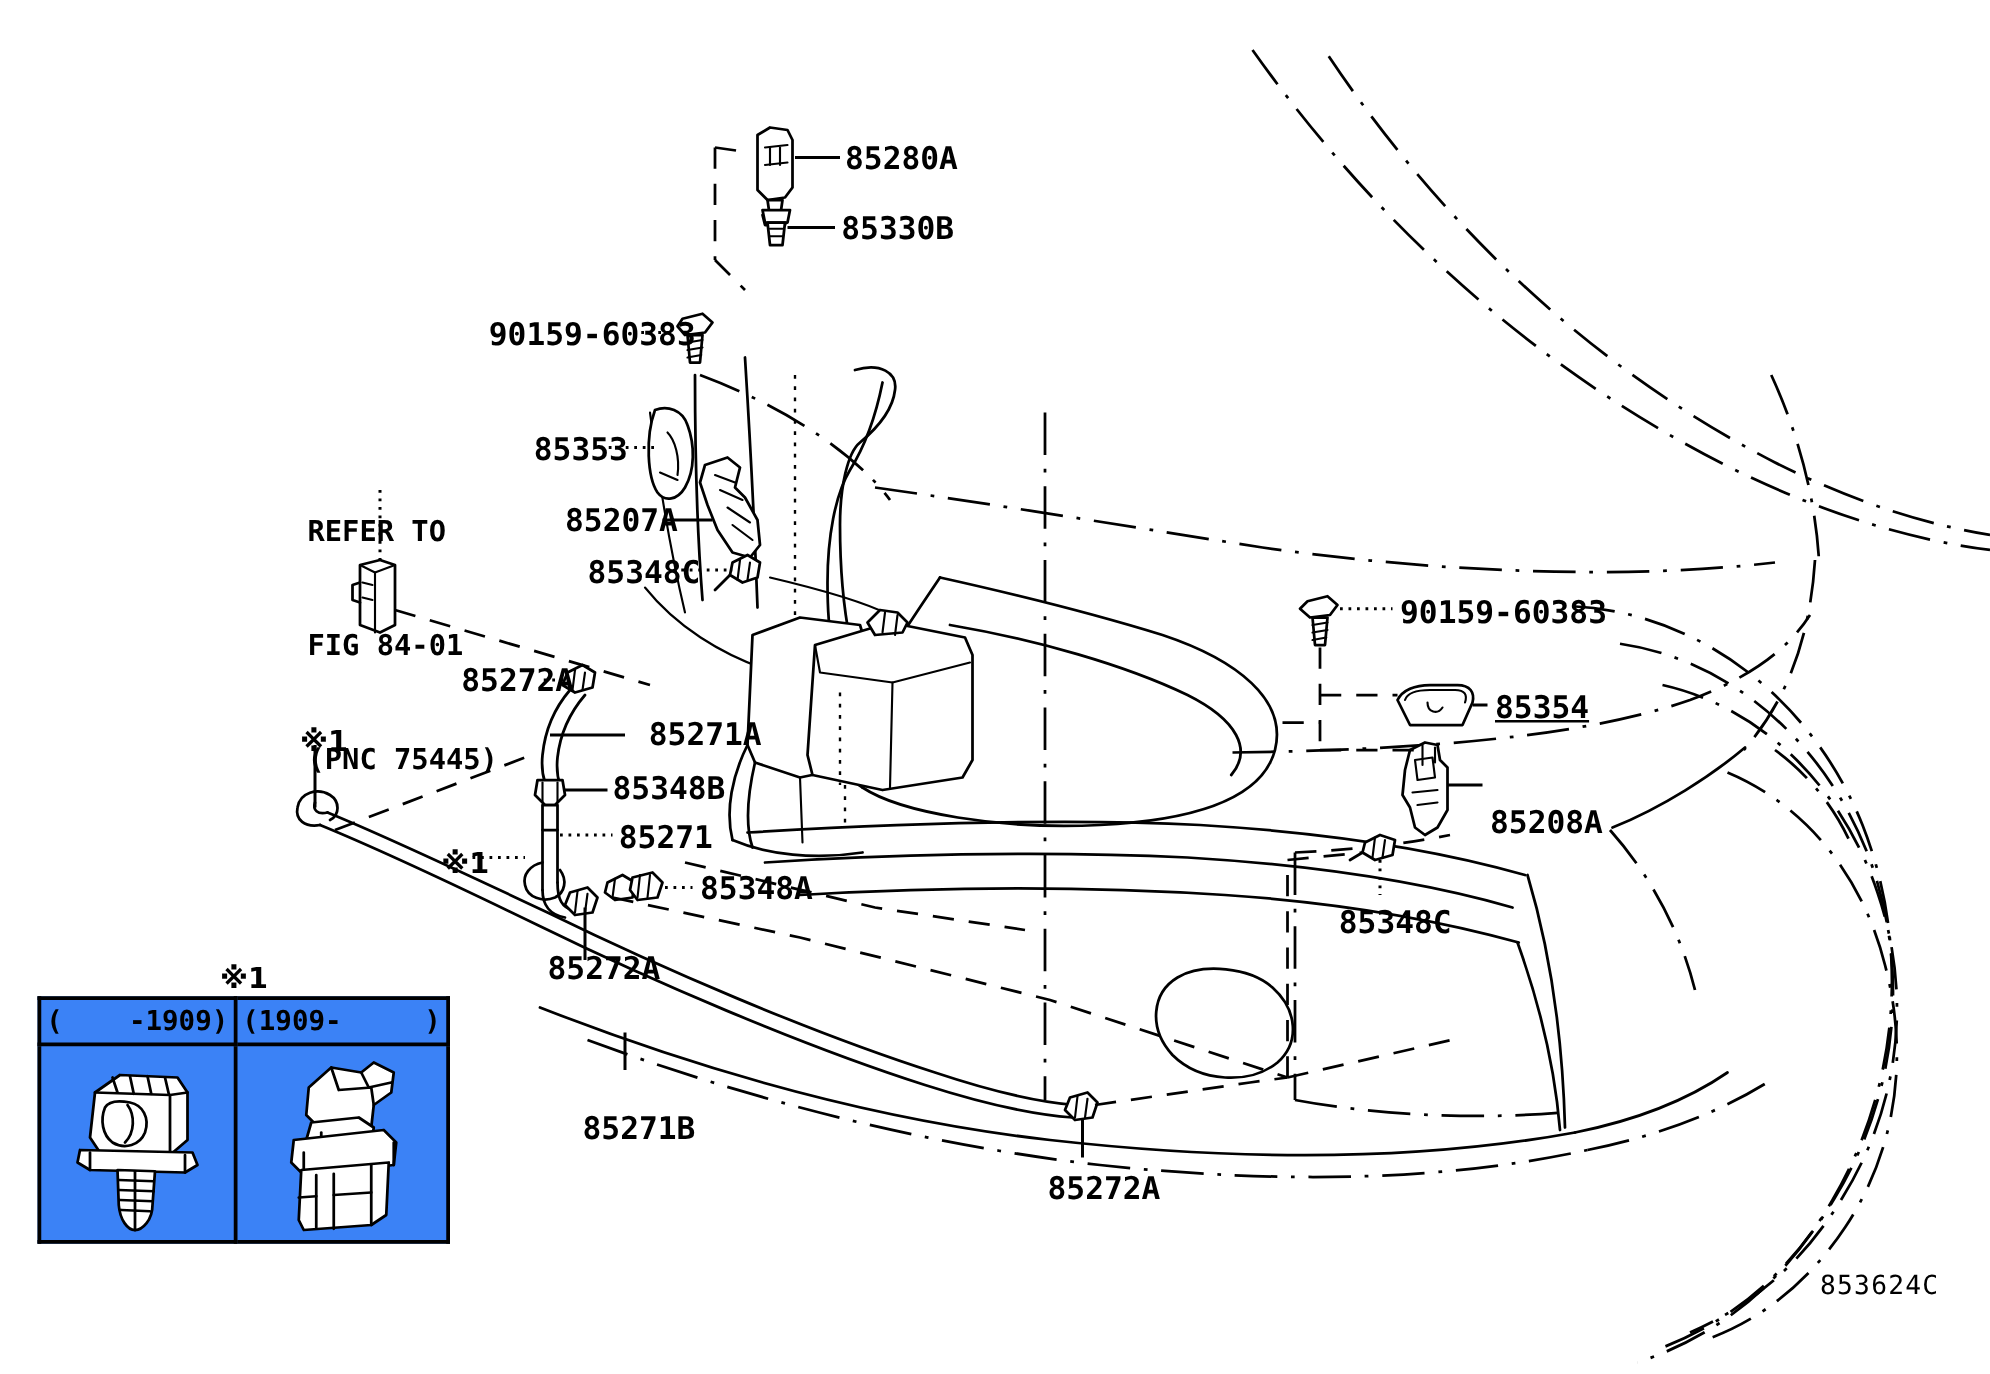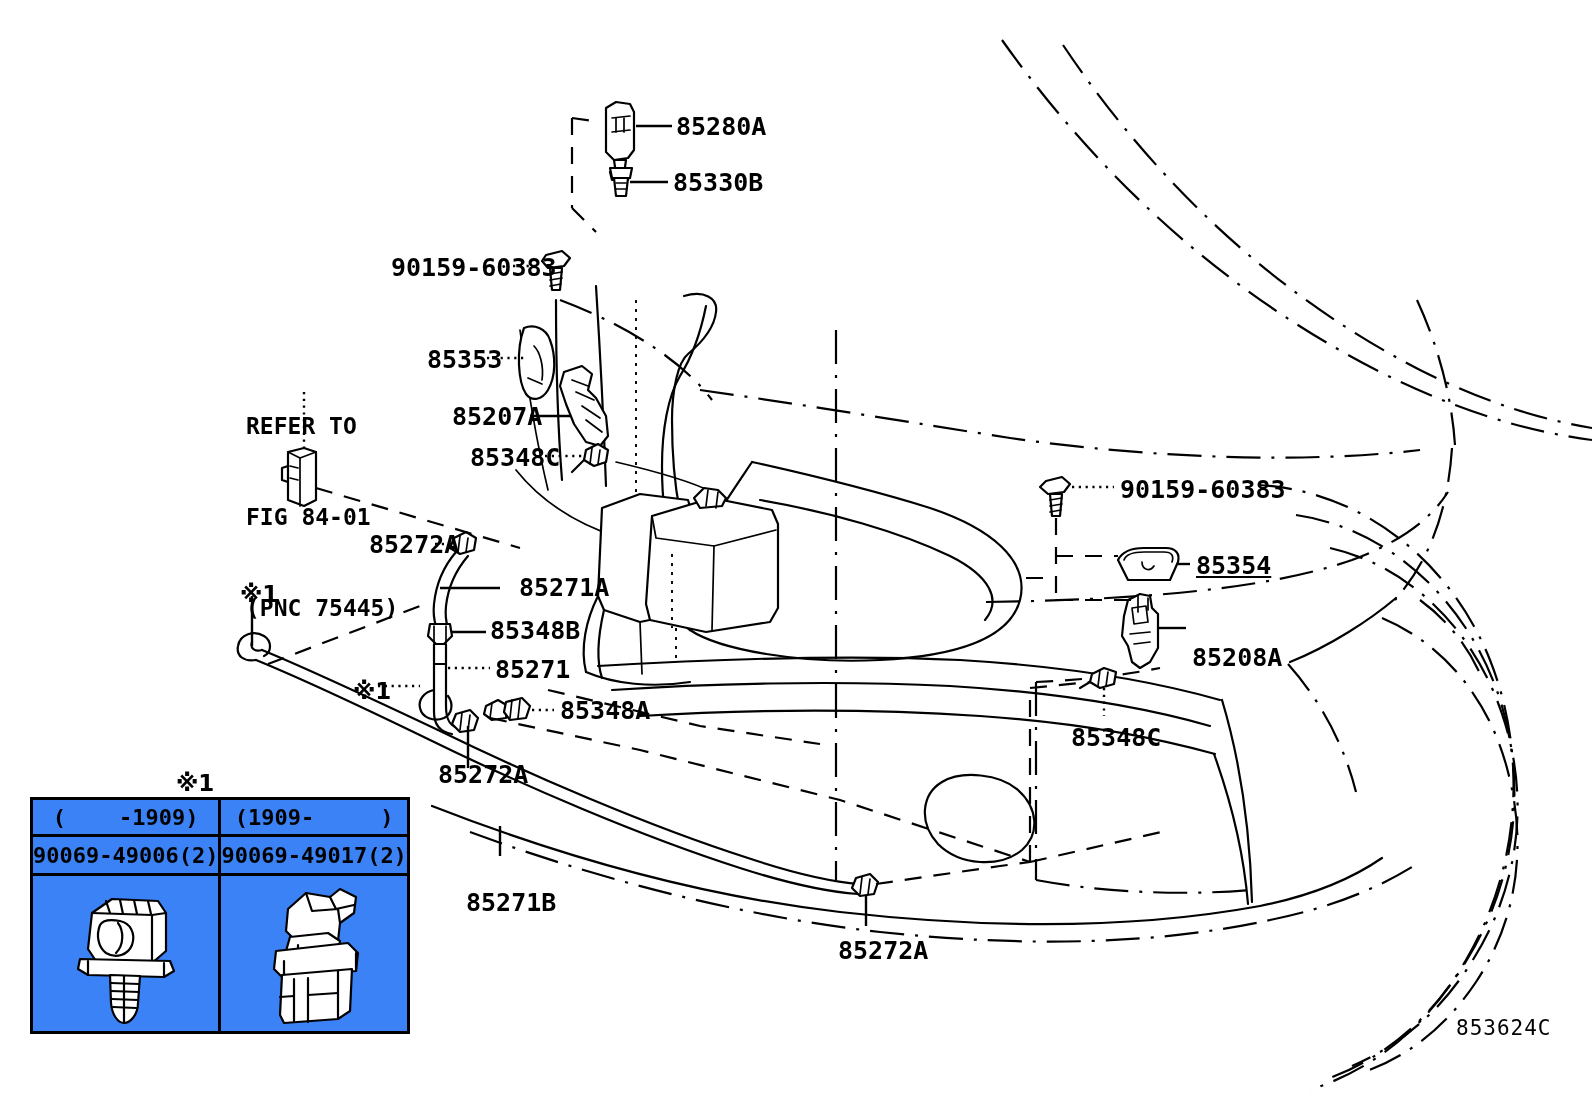--- a/index.html
+++ b/index.html
@@ -337,24 +337,20 @@
   <div>FIG 84-01</div>
   <div>(PNC 75445)</div>
 </div>
 
 <div id="table-mark">※1</div>
 <table id="clip-table">
   <tbody>
         <tr>
     <td class="tHead">(    -1909)</td>
     <td class="tHead">(1909-     )</td>
-  </tr>
-  <tr>
-    <td class="tPn">90069-49006(2)</td>
-    <td class="tPn">90069-49017(2)</td>
   </tr>
   <tr>
     <td class="tImg">
       <svg width="120" height="150" viewBox="0 0 120 150">
         <g fill="none" stroke="#000" stroke-width="2.2" stroke-linejoin="round" stroke-linecap="round">
           <path fill="#fff" d="M26 34 L46 20 L92 22 L100 34 L100 72 L86 84 L30 82 L22 70 Z"></path>
           <path d="M26 34 L86 36 L100 34"></path>
           <path d="M86 36 L86 84"></path>
           <path d="M40 22 L44 34 M54 21 L57 35 M68 21 L71 35 M82 22 L85 35"></path>
           <path fill="#fff" d="M34 46 C30 56 32 68 40 74 C50 80 62 76 66 66 C70 54 64 44 54 42 C44 40 37 41 34 46 Z"></path>

